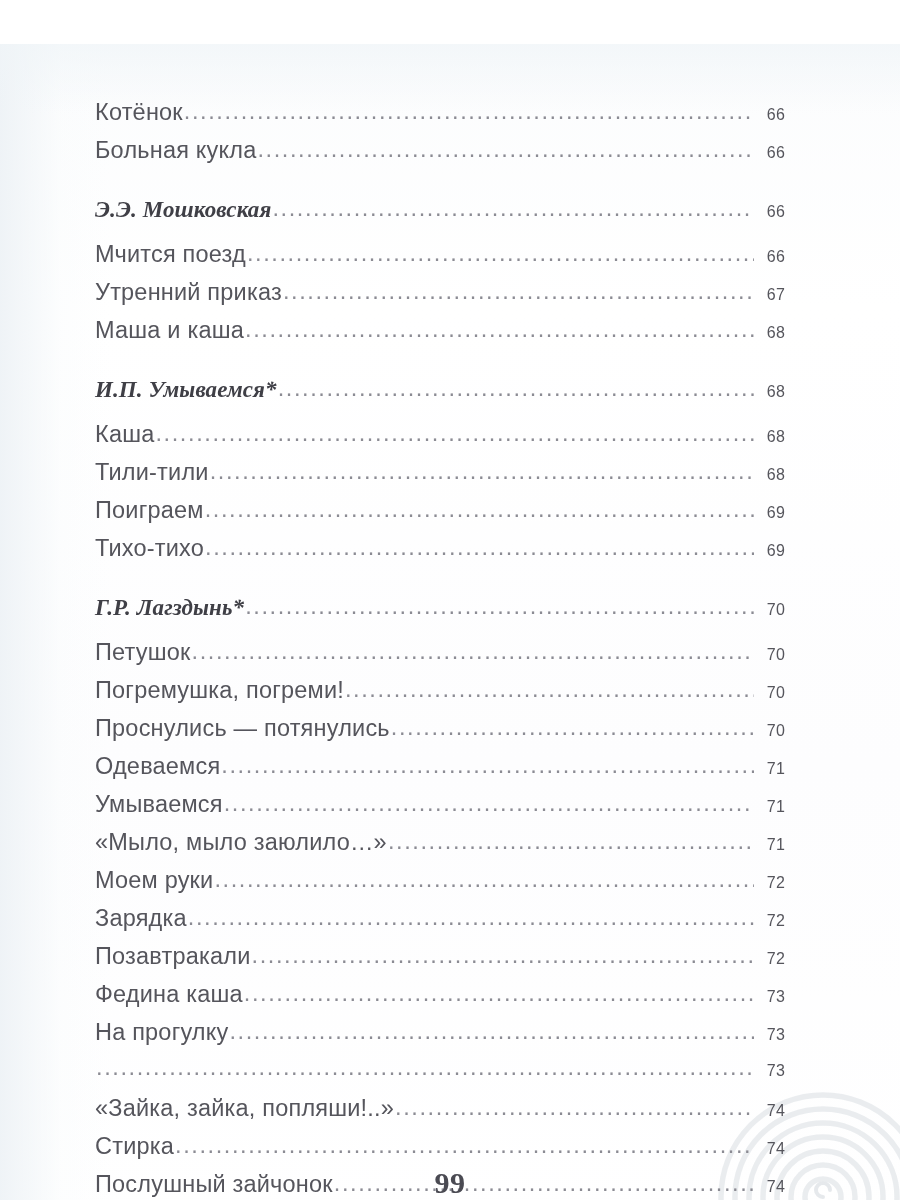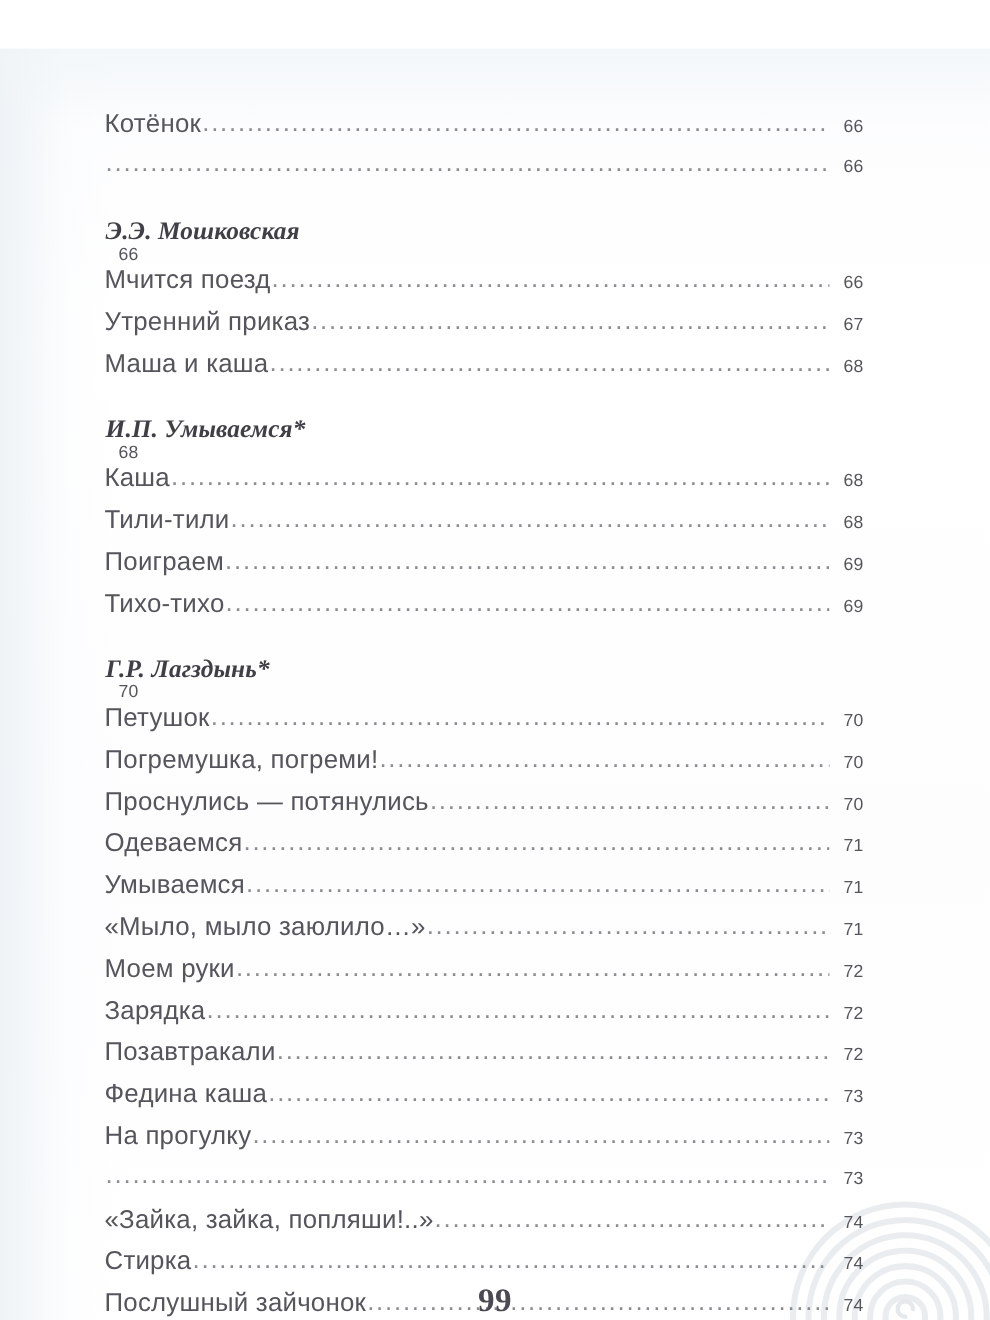--- a/index.html
+++ b/index.html
@@ -78,21 +78,20 @@
 
   
   .toc-row.author {
     height: 38px;
     font-size: 23px;
     font-family: "Liberation Serif", serif;
     font-weight: 700;
     font-style: italic;
     color: #3f3f46;
     letter-spacing: 0.1px;
-    flex-direction: column;
   }
   .toc-row.author.spaced {
     margin-top: 22px;
   }
   .toc-row.entry.spaced {
     margin-top: 6px;
   }
 
   .label {
     white-space: nowrap;
@@ -168,20 +167,21 @@
   </svg>
 
   <div id="toc">
 
   <div class="toc-row entry">
         <span class="label">Котёнок</span>
         <span class="leader"></span>
         <span class="pageno">66</span>
       </div>
       <div class="toc-row entry">
+        <span class="label">Больная кукла</span>
         <span class="leader"></span>
         <span class="pageno">66</span>
       </div>
       <div class="toc-row author spaced">
         <span class="label">Э.Э. Мошковская</span>
         <span class="leader"></span>
         <span class="pageno">66</span>
       </div>
       <div class="toc-row entry spaced">
         <span class="label">Мчится поезд</span>

